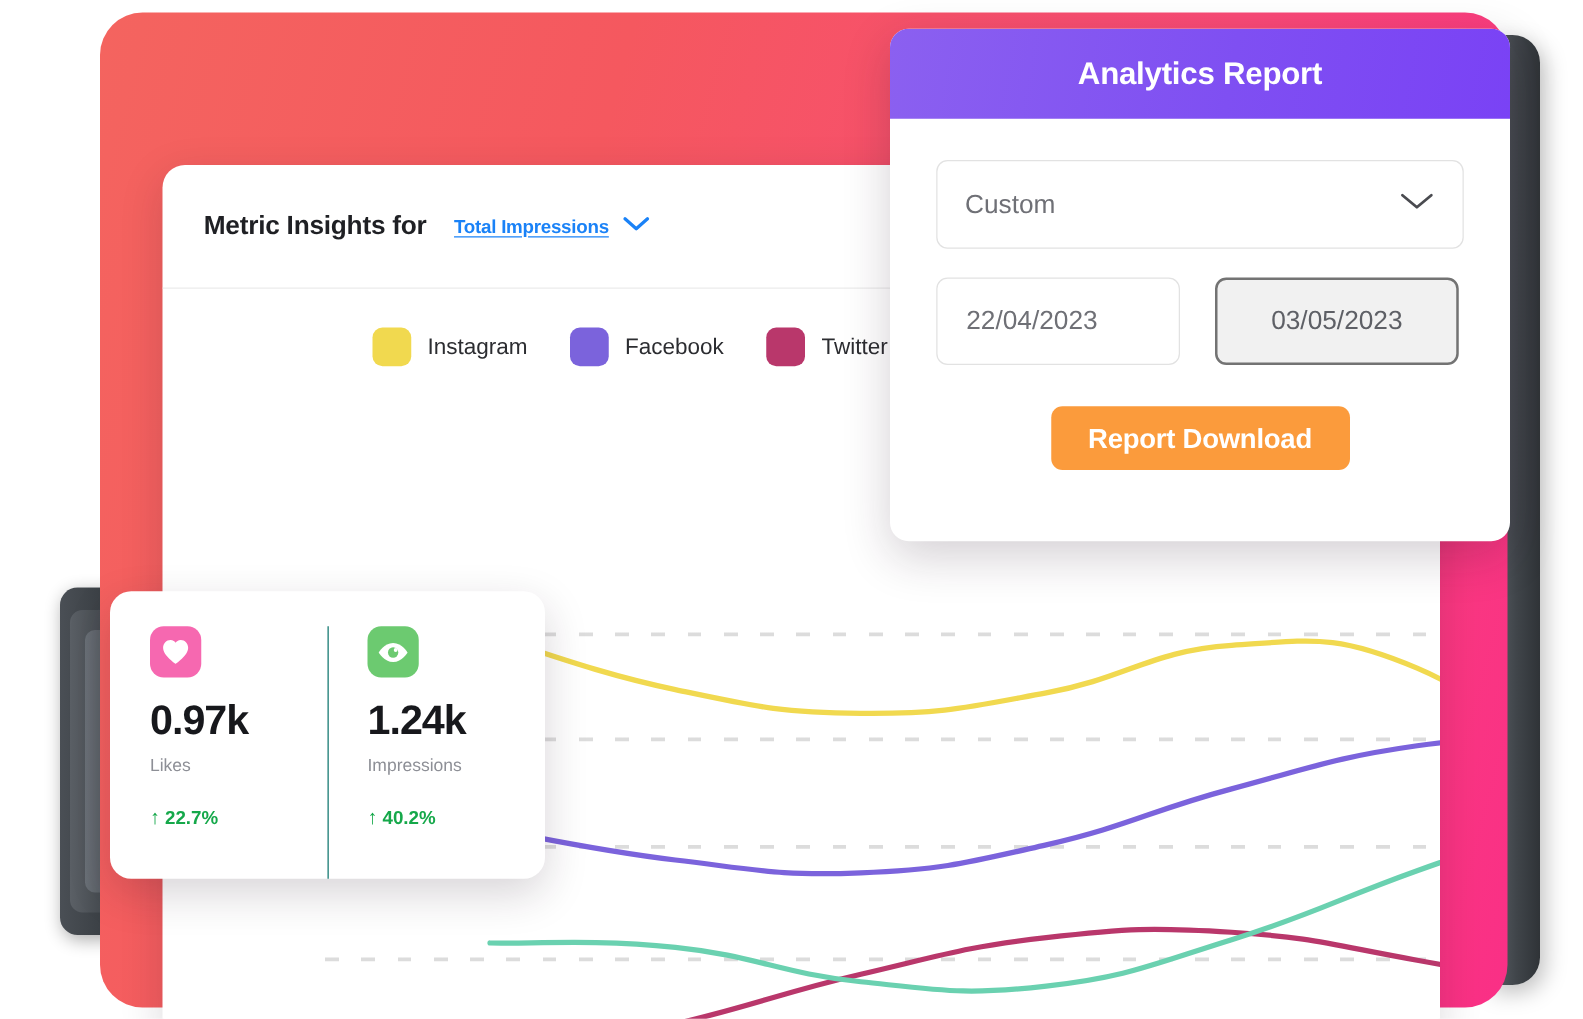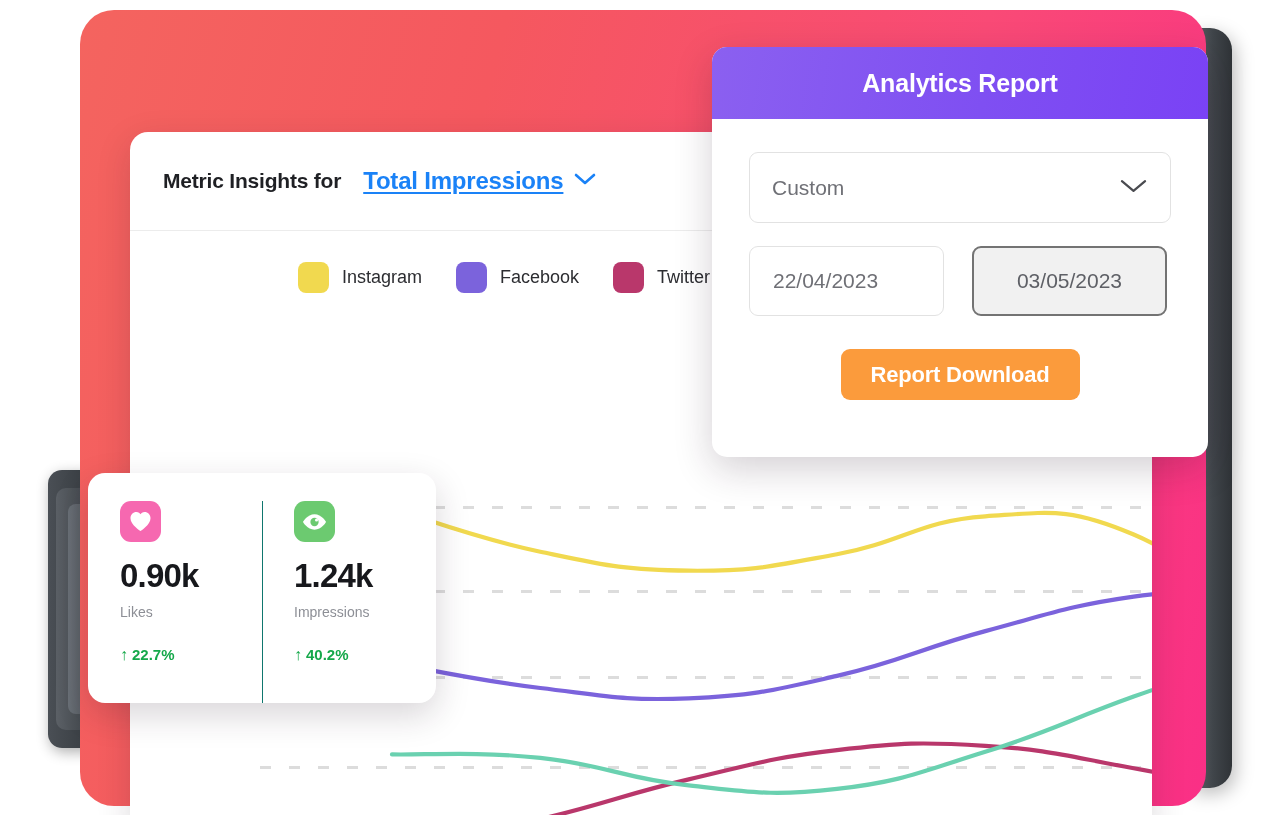--- a/index.html
+++ b/index.html
@@ -95,21 +95,21 @@
     color: #1f2024;
     letter-spacing: -0.2px;
   }
   .metric-link-wrap {
     display: flex;
     align-items: center;
     gap: 11px;
     margin-left: 22px;
   }
   .metric-link {
-    font-size: 24px;
+    font-size: 15px;
     font-weight: bold;
     color: #1a82f7;
     text-decoration: underline;
     text-underline-offset: 3px;
     cursor: pointer;
     letter-spacing: -0.2px;
   }
   .chevron-blue { display: block; }
 
   
@@ -196,21 +196,21 @@
     display: flex;
     align-items: center;
     gap: 4px;
   }
   .arrow-up { font-size: 16px; line-height: 1; }
 
   
   .report-panel {
     position: absolute;
     left: 712px;
-    top: 47px;
+    top: 23px;
     width: 496px;
     height: 410px;
     background: #ffffff;
     border-radius: 15px;
     box-shadow: 0 12px 38px rgba(40,20,40,0.2);
     overflow: hidden;
   }
   .report-head {
     height: 72px;
     background: linear-gradient(100deg, #8b60f0 0%, #7f4ff2 55%, #7a42f5 100%);
@@ -345,21 +345,21 @@
   </div>
 
   <div class="stats-card">
 
     <div class="stat-col">
       <div class="stat-icon icon-likes">
         <svg width="23" height="21" viewBox="0 0 24 22" aria-hidden="true">
           <path d="M12 21 C12 21 1.5 14.4 1.5 7.6 C1.5 3.8 4.3 1 7.7 1 C9.9 1 11.3 2.2 12 3.3 C12.7 2.2 14.1 1 16.3 1 C19.7 1 22.5 3.8 22.5 7.6 C22.5 14.4 12 21 12 21 Z" fill="#ffffff"></path>
         </svg>
       </div>
-      <div class="stat-value">0.90k</div>
+      <div class="stat-value">0.97k</div>
       <div class="stat-label">Likes</div>
       <div class="stat-delta">
         <span class="arrow-up">↑</span>
         <span>22.7%</span>
       </div>
     </div>
 
     <div class="stat-col second">
       <div class="stat-icon icon-impr">
         <svg width="25" height="18" viewBox="0 0 26 18" aria-hidden="true">

